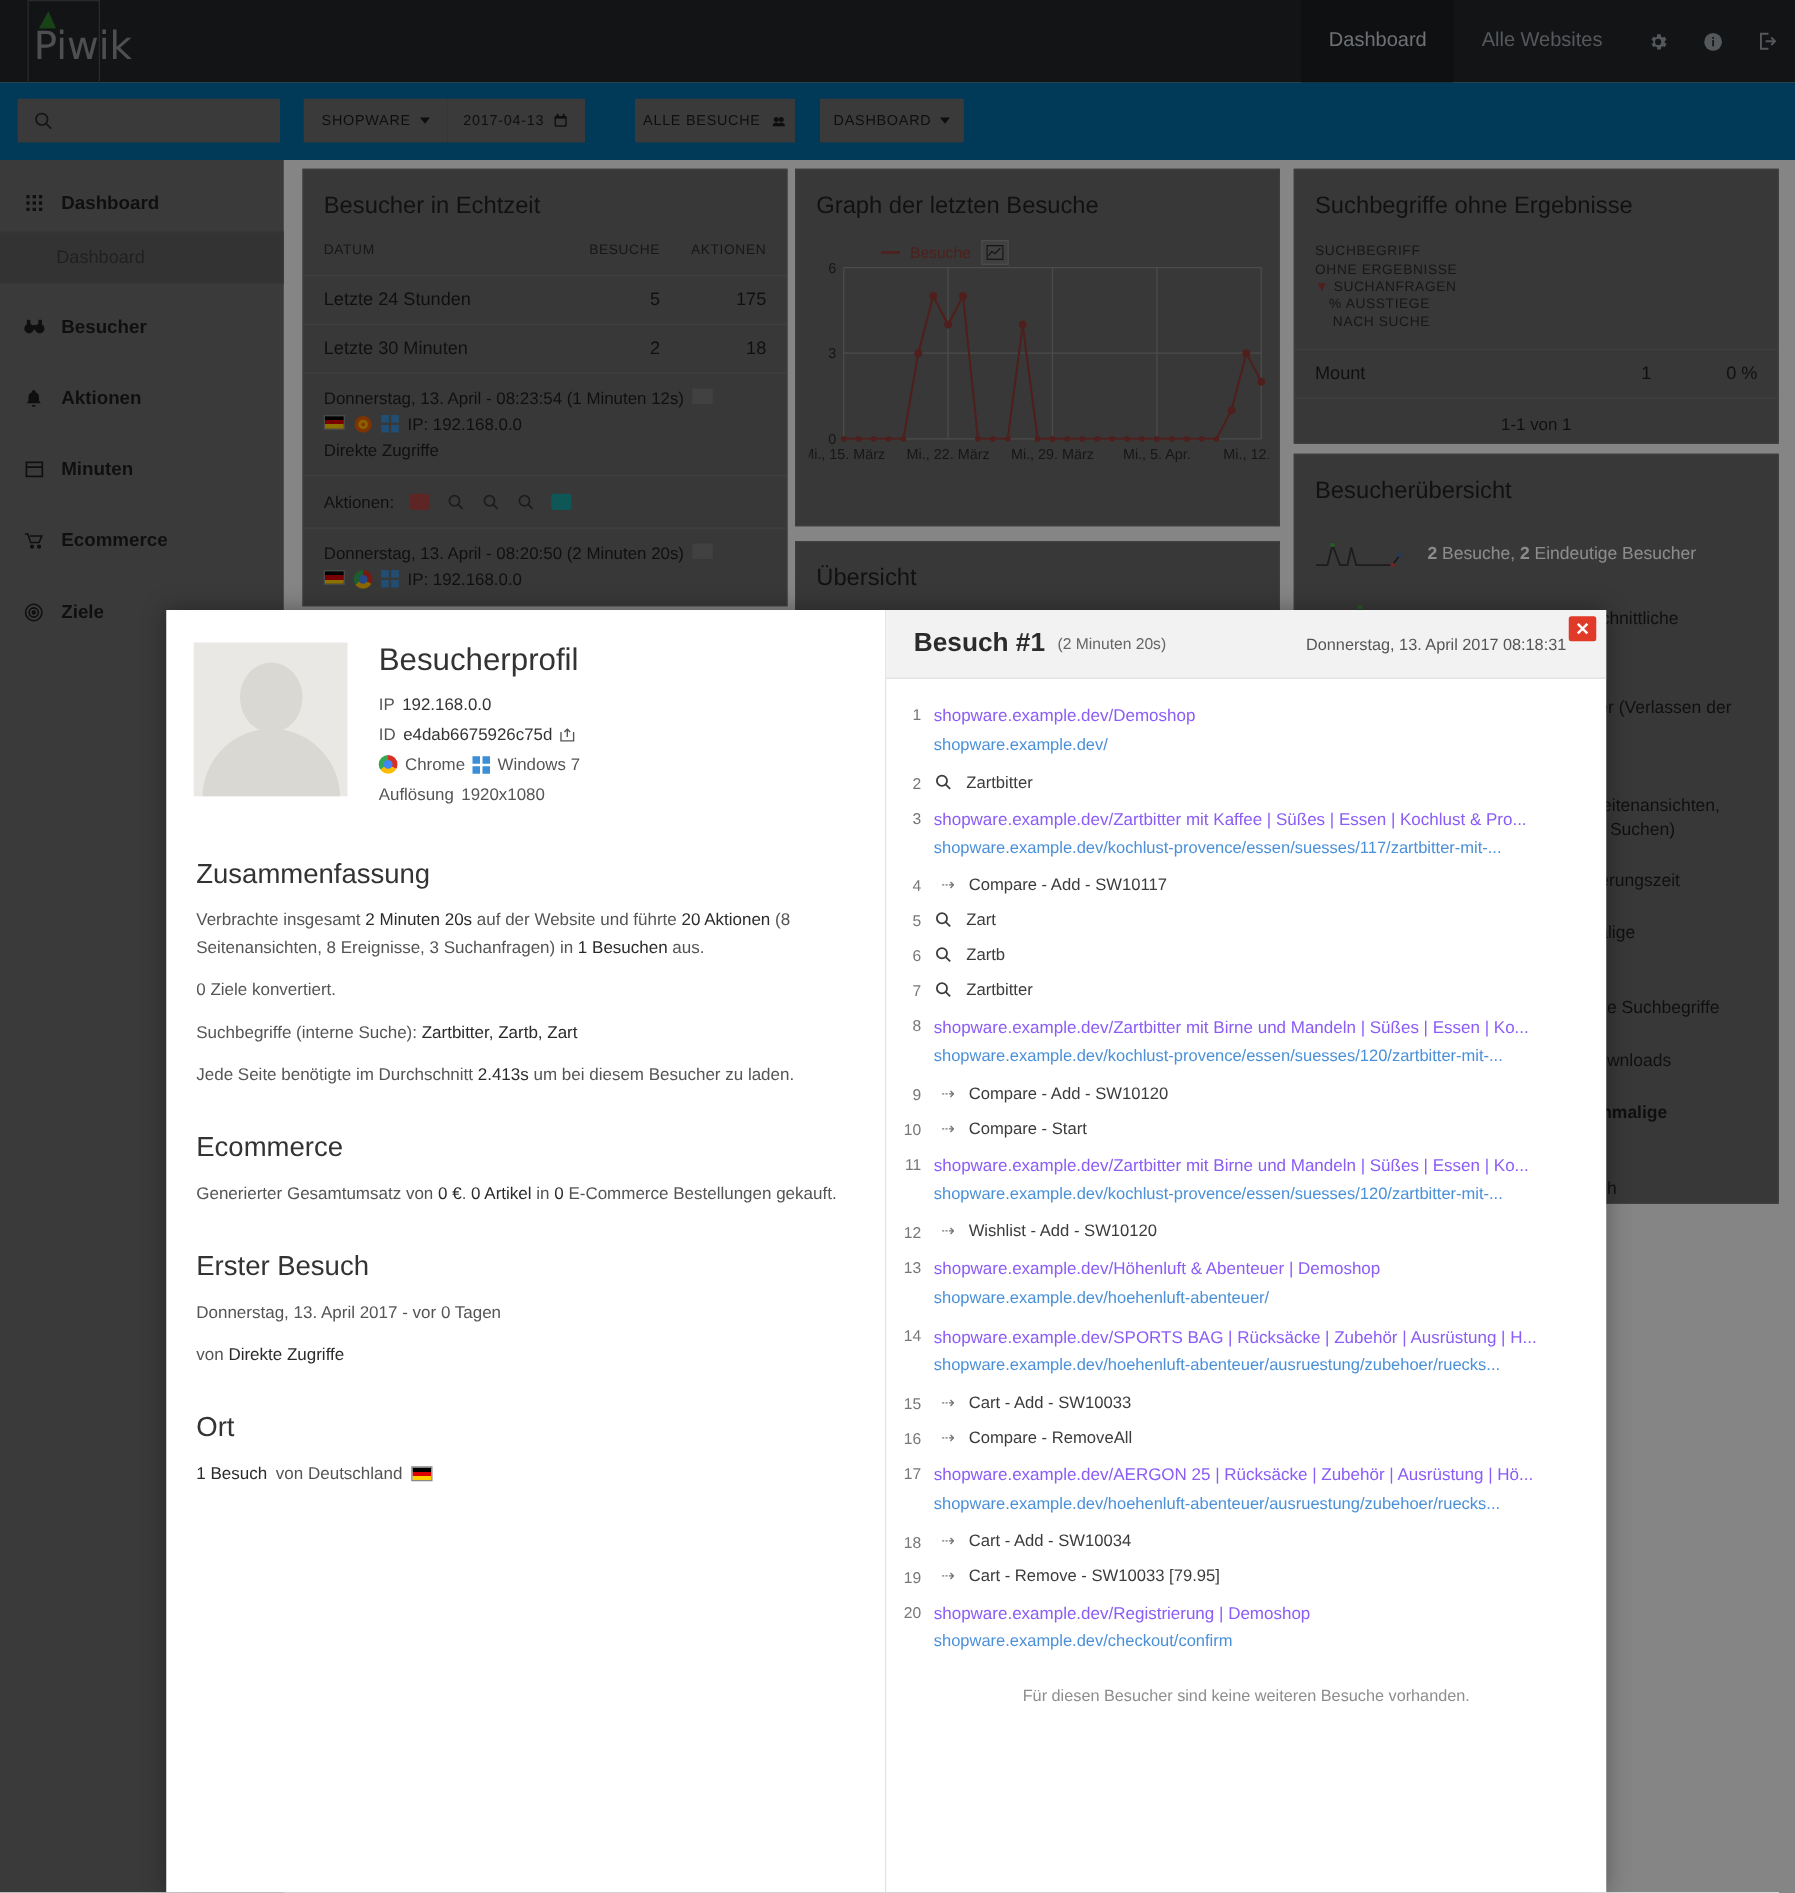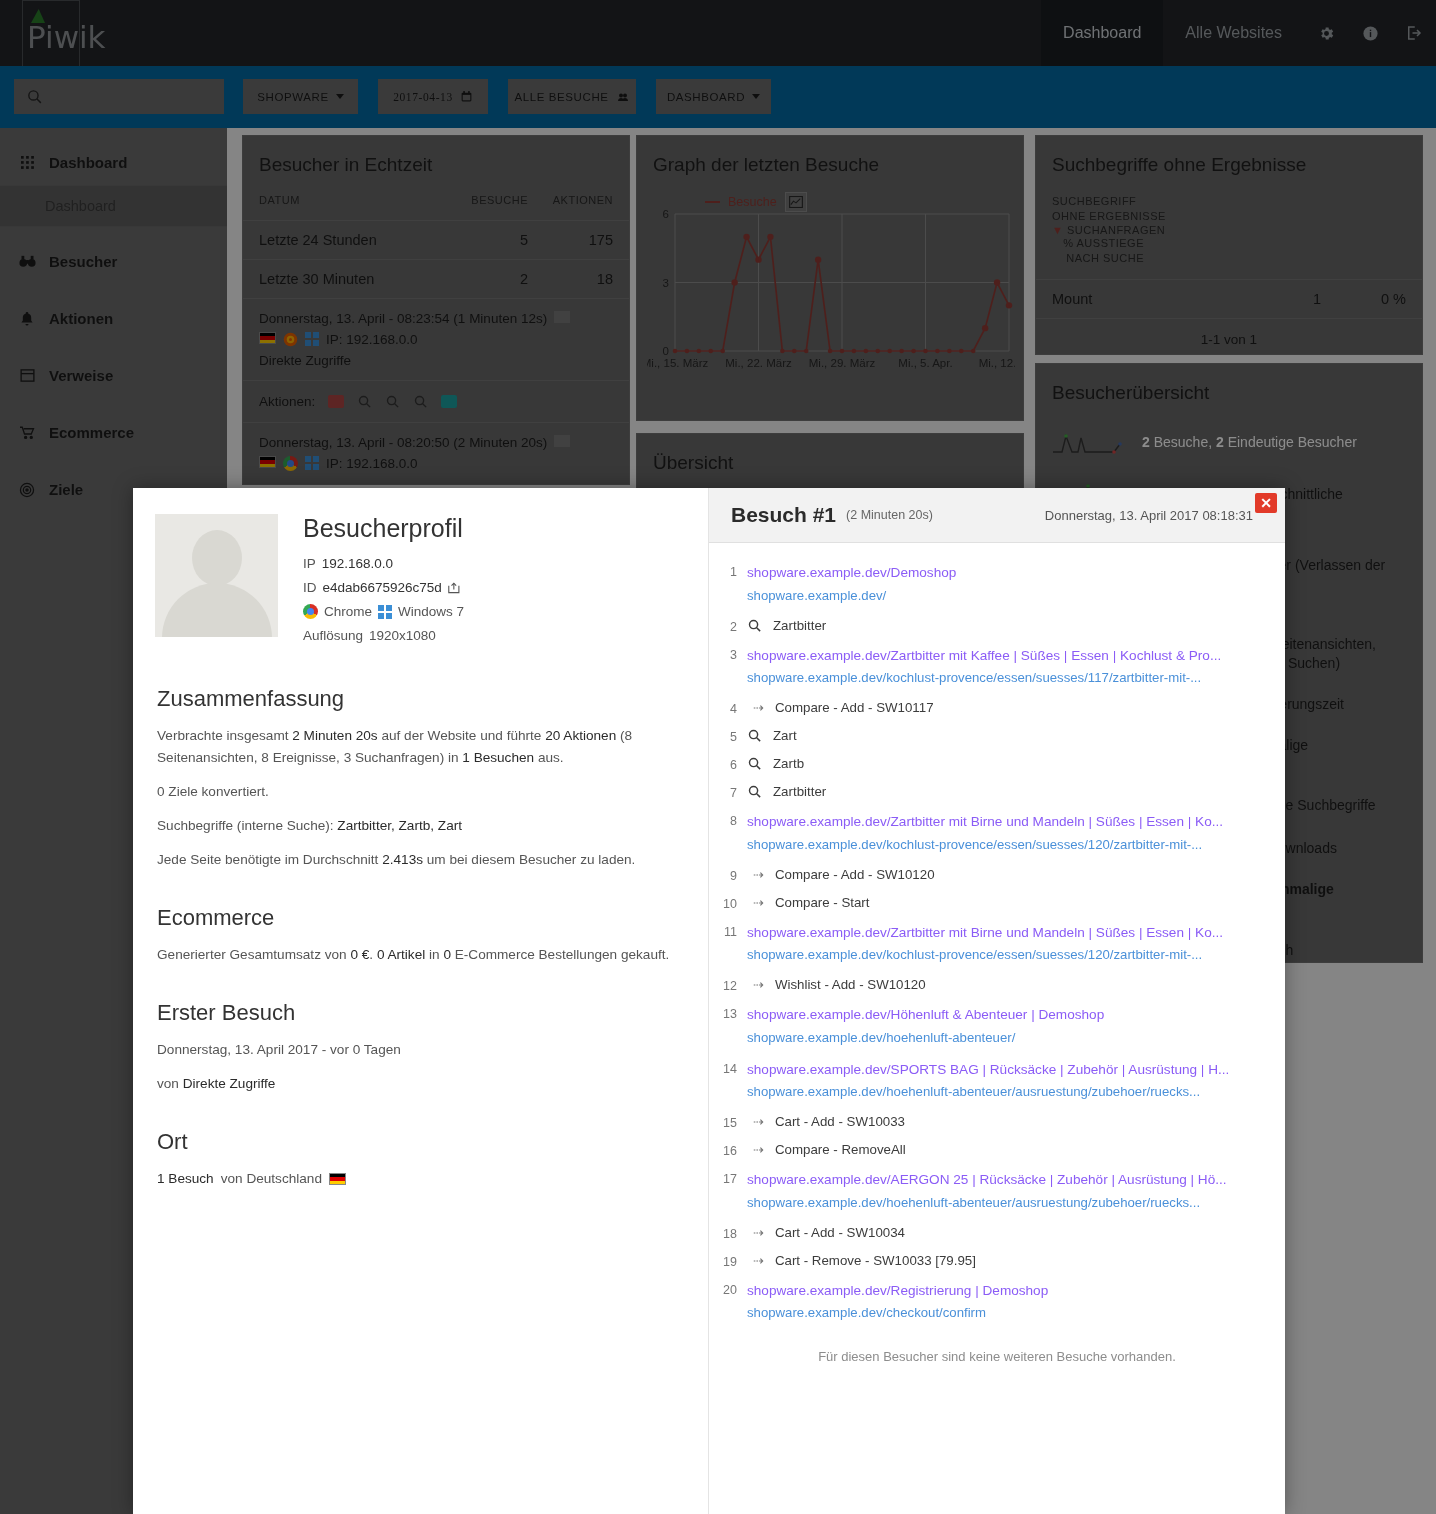--- a/index.html
+++ b/index.html
@@ -44,21 +44,21 @@
     position:absolute; left:14px; top:13px; width:210px; height:35px;
     background:#6b6b6b; border:none; display:flex; align-items:center; padding-left:12px;
   }
   .searchbox svg { opacity:.85; }
   .selector {
     position:absolute; top:13px; height:35px; background:#6b6b6b;
     display:flex; align-items:center; justify-content:center; gap:7px;
     color:#1b1b1b; font-size:11.5px; letter-spacing:.6px; cursor:pointer;
   }
   #sel-site { left:243px; width:115px; }
-  #sel-date { left:378px; width:110px;font-family:Liberation Serif, serif; }
+  #sel-date { left:358px; width:110px; }
   #sel-seg  { left:508px; width:128px; }
   #sel-dash { left:656px; width:115px; }
   .caret { width:0;height:0;border-left:4px solid transparent;border-right:4px solid transparent;border-top:5px solid #1b1b1b;}
 
   
   .sidebar { position:absolute; left:0; top:128px; width:227px; height:1386px; background:#6b6b6b; }
   .side-item {
     height:45px; display:flex; align-items:center; padding-left:18px; gap:13px;
     color:#1d1d1d; font-size:15px; font-weight:bold; cursor:pointer;
   }
@@ -265,21 +265,21 @@
         <span>Aktionen</span>
       </div>
       <div class="side-gap"></div>
       <div class="side-item">
         <span class="side-icon">
           <svg width="15" height="15" viewBox="0 0 20 20" fill="none" stroke="#1d1d1d" stroke-width="1.8">
               <rect x="1.5" y="2.5" width="17" height="15"></rect>
               <path d="M1.5 7.5h17"></path>
             </svg>
         </span>
-        <span>Verweise</span>
+        <span>Minuten</span>
       </div>
       <div class="side-gap"></div>
       <div class="side-item">
         <span class="side-icon">
           <svg width="17" height="15" viewBox="0 0 22 20" fill="none" stroke="#1d1d1d" stroke-width="1.7">
               <path d="M1 3h3l3 9h9l3-7H6"></path>
               <circle cx="8.5" cy="16.5" r="1.4" fill="#1d1d1d"></circle>
               <circle cx="16" cy="16.5" r="1.4" fill="#1d1d1d"></circle>
             </svg>
         </span>

